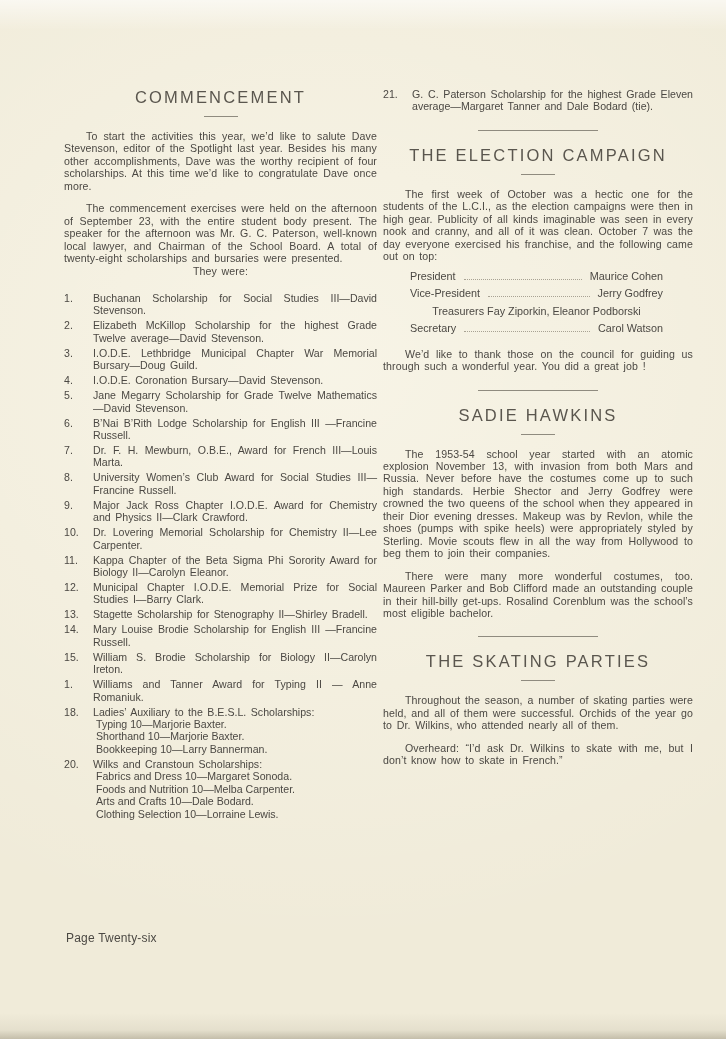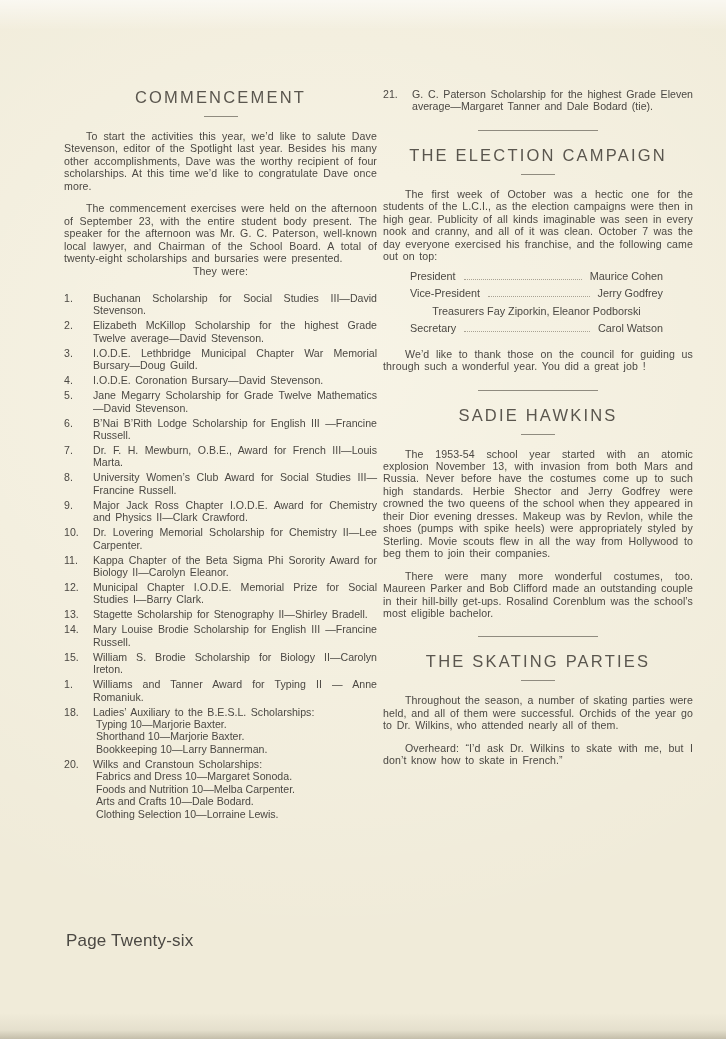--- a/index.html
+++ b/index.html
@@ -61,21 +61,21 @@
   .officer .leader {
     flex:1 1 auto;
     border-bottom:1.7px dotted #a8a293;
     margin:0 8px; height:9px;
     min-width:30px;
   }
   .officer.noleader { display:block; }
 
   .footer {
     position:absolute; left:66px; top:931px;
-    font-size:17px; color:#4b4843; letter-spacing:0.2px;
+    font-size:12px; color:#4b4843; letter-spacing:0.2px;
   }
 </style>
 </head>
 <body>
 
 <div class="page">
 
   <div class="col col-left">
     <h2>COMMENCEMENT</h2>
     <div class="rule rule-short"></div>

